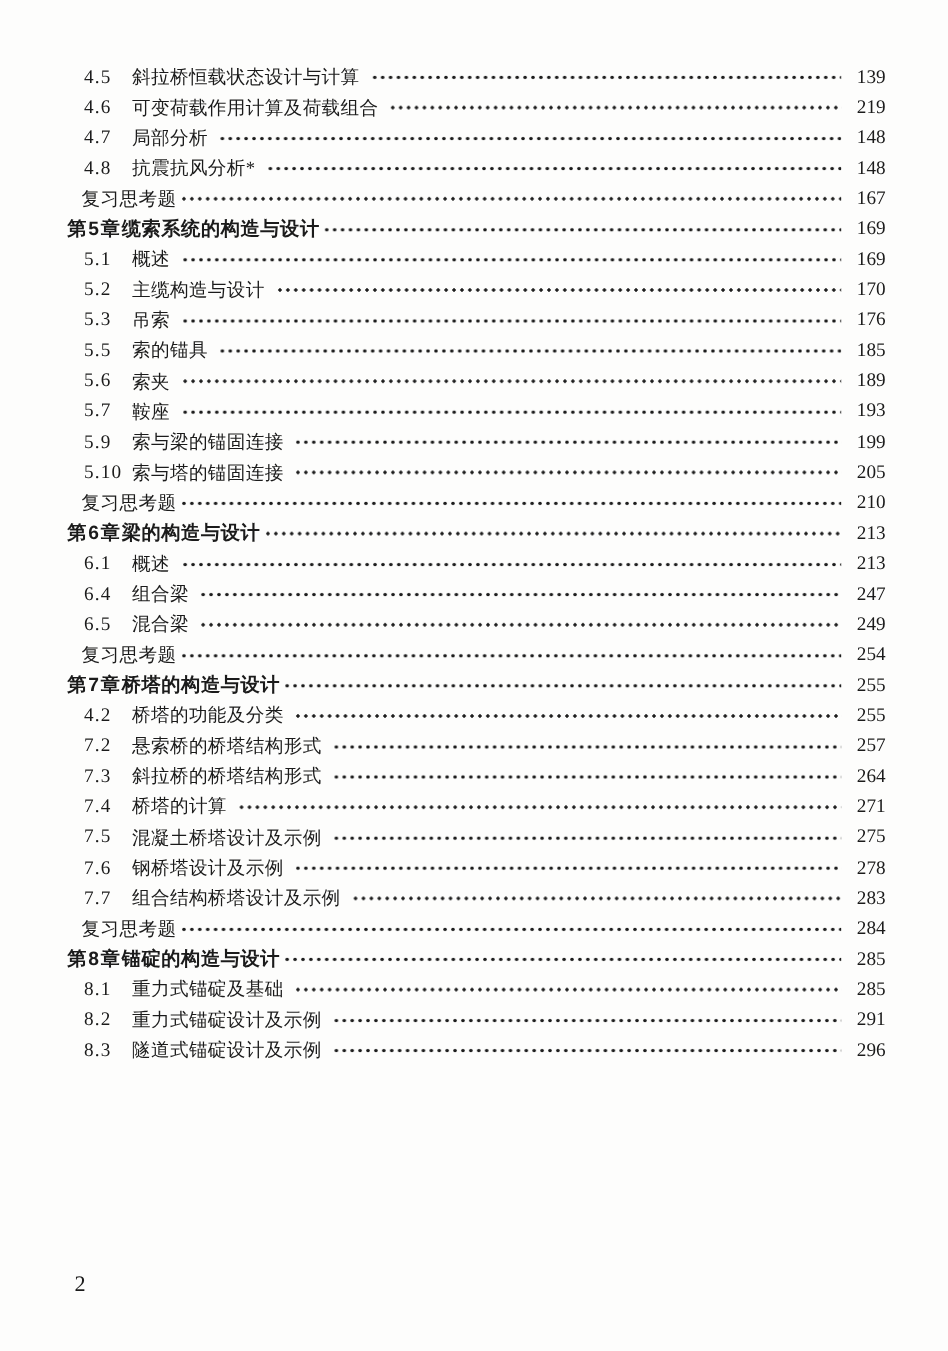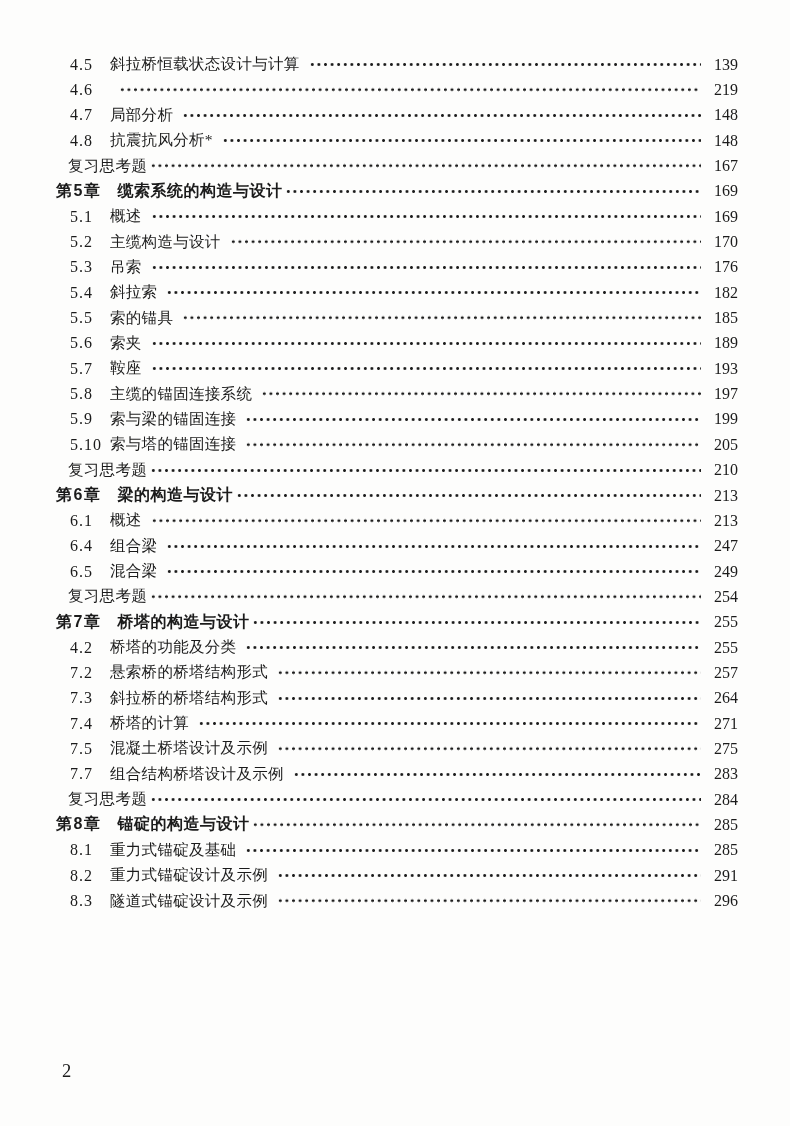--- a/index.html
+++ b/index.html
@@ -65,21 +65,20 @@
   
   .row.review { padding-left: 12px; }
   .row.review .leader { margin-left: 3px; }
   
   .row.chapter {
     font-weight: bold;
     font-family: "Liberation Sans", "DejaVu Sans", sans-serif;
   }
   .row.chapter .num {
     width: auto;
-    margin-right: 16px;
     font-family: "Liberation Sans", "DejaVu Sans", sans-serif;
     font-size: 16px;
     letter-spacing: 1.5px;
   }
   .row.chapter .title {
     font-size: 16px;
     letter-spacing: 0.5px;
     font-family: Liberation Serif, serif;
   }
   .row.chapter .leader { margin-left: 3px; }
@@ -101,20 +100,21 @@
 <div class="page">
   <div class="toc-list">
       <div class="row section">
         <span class="num">4.5</span>
         <span class="title">斜拉桥恒载状态设计与计算</span>
         <span class="leader"></span>
         <span class="page-num">139</span>
       </div>
       <div class="row section">
         <span class="num">4.6</span>
+        <span class="title">可变荷载作用计算及荷载组合</span>
         <span class="leader"></span>
         <span class="page-num">219</span>
       </div>
       <div class="row section">
         <span class="num">4.7</span>
         <span class="title">局部分析</span>
         <span class="leader"></span>
         <span class="page-num">148</span>
       </div>
       <div class="row section">
@@ -146,48 +146,36 @@
         <span class="leader"></span>
         <span class="page-num">170</span>
       </div>
       <div class="row section">
         <span class="num">5.3</span>
         <span class="title">吊索</span>
         <span class="leader"></span>
         <span class="page-num">176</span>
       </div>
       <div class="row section">
-        <span class="num">5.4</span>
-        <span class="title">斜拉索</span>
-        <span class="leader"></span>
-        <span class="page-num">182</span>
-      </div>
-      <div class="row section">
         <span class="num">5.5</span>
         <span class="title">索的锚具</span>
         <span class="leader"></span>
         <span class="page-num">185</span>
       </div>
       <div class="row section">
         <span class="num">5.6</span>
         <span class="title">索夹</span>
         <span class="leader"></span>
         <span class="page-num">189</span>
       </div>
       <div class="row section">
         <span class="num">5.7</span>
         <span class="title">鞍座</span>
         <span class="leader"></span>
         <span class="page-num">193</span>
-      </div>
-      <div class="row section">
-        <span class="num">5.8</span>
-        <span class="title">主缆的锚固连接系统</span>
-        <span class="leader"></span>
-        <span class="page-num">197</span>
       </div>
       <div class="row section">
         <span class="num">5.9</span>
         <span class="title">索与梁的锚固连接</span>
         <span class="leader"></span>
         <span class="page-num">199</span>
       </div>
       <div class="row section">
         <span class="num">5.10</span>
         <span class="title">索与塔的锚固连接</span>
@@ -256,20 +244,26 @@
         <span class="num">7.4</span>
         <span class="title">桥塔的计算</span>
         <span class="leader"></span>
         <span class="page-num">271</span>
       </div>
       <div class="row section">
         <span class="num">7.5</span>
         <span class="title">混凝土桥塔设计及示例</span>
         <span class="leader"></span>
         <span class="page-num">275</span>
+      </div>
+      <div class="row section">
+        <span class="num">7.6</span>
+        <span class="title">钢桥塔设计及示例</span>
+        <span class="leader"></span>
+        <span class="page-num">278</span>
       </div>
       <div class="row section">
         <span class="num">7.7</span>
         <span class="title">组合结构桥塔设计及示例</span>
         <span class="leader"></span>
         <span class="page-num">283</span>
       </div>
       <div class="row review">
         <span class="title">复习思考题</span>
         <span class="leader"></span>

